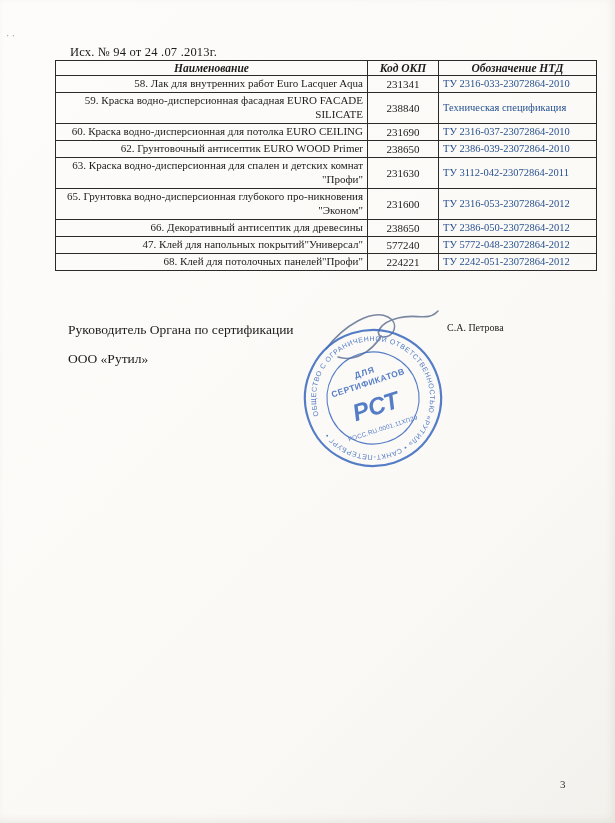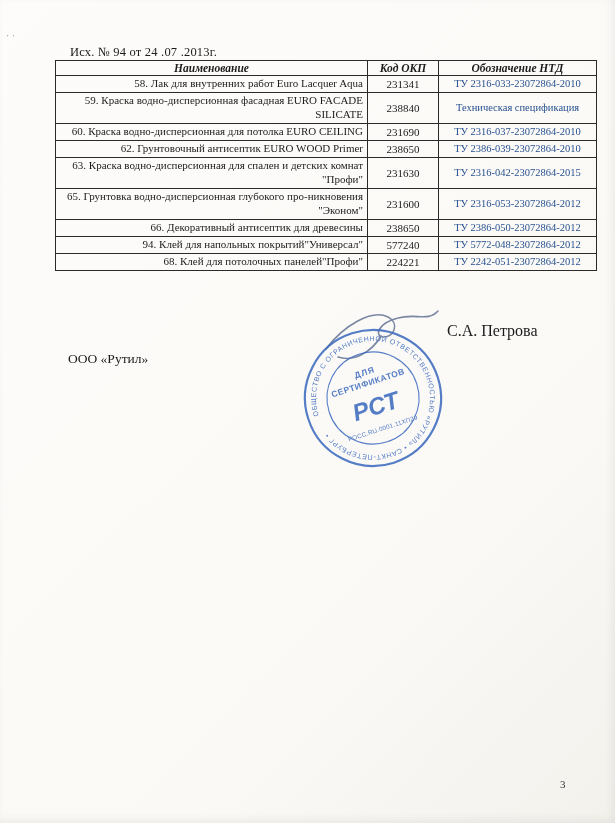--- a/index.html
+++ b/index.html
@@ -16,24 +16,24 @@
     position:absolute; left:55px; top:60px; width:541px;
     border-collapse:collapse; font-size:11px; table-layout:fixed;
   }
   .cert-table th, .cert-table td { border:1.4px solid #2b2a28; padding:1px 4px; vertical-align:middle; }
   .cert-table th { font-style:italic; font-weight:bold; text-align:center; font-size:11.5px; padding:1px 2px; }
   .col-name { width:312px; }
   .col-code { width:71px; }
   .col-ntd  { width:158px; }
   td.cell-name { text-align:right; line-height:1.27; }
   td.cell-code { text-align:center; }
-  td.cell-ntd  { text-align:center; color:var(--ntd-text,#27518f); font-size:10.5px; }
+  td.cell-ntd  { text-align:left; color:var(--ntd-text,#27518f); font-size:10.5px; }
 
   .signoff-role { position:absolute; left:68px; top:322px; font-size:13.5px; }
-  .signoff-person { position:absolute; left:447px; top:322px; font-size:16px; }
+  .signoff-person { position:absolute; left:447px; top:322px; font-size:10px; }
   .signoff-org { position:absolute; left:68px; top:351px; font-size:13.5px; }
 
   .signature-svg { position:absolute; left:322px; top:305px; width:132px; height:62px; }
   .signature-svg path { stroke:var(--signature,#6b7a99); stroke-width:1.6; fill:none; stroke-linecap:round; opacity:0.9; }
 
   .stamp-svg { position:absolute; left:295px; top:320px; width:156px; height:156px; transform:rotate(-18deg); opacity:0.88; }
   .stamp-svg circle { fill:none; stroke:var(--stamp-blue,#3f6cc0); }
   .stamp-svg text { fill:var(--stamp-blue,#3f6cc0); font-family:"Liberation Sans", sans-serif; }
   .stamp-ring-text { font-size:7px; letter-spacing:0.6px; }
   .stamp-center-1 { font-size:8.5px; font-weight:bold; letter-spacing:1px; }
@@ -82,45 +82,46 @@
         <td class="cell-ntd">ТУ 2316-037-23072864-2010</td>
       </tr>
       <tr>
         <td class="cell-name">62. Грунтовочный антисептик  EURO WOOD Primer</td>
         <td class="cell-code">238650</td>
         <td class="cell-ntd">ТУ 2386-039-23072864-2010</td>
       </tr>
       <tr>
         <td class="cell-name">63. Краска водно-дисперсионная  для спален и детских комнат "Профи"</td>
         <td class="cell-code">231630</td>
-        <td class="cell-ntd">ТУ 2316-042-23072864-2015</td>
+        <td class="cell-ntd">ТУ 3112-042-23072864-2011</td>
       </tr>
       <tr>
         <td class="cell-name">65. Грунтовка водно-дисперсионная глубокого про-никновения "Эконом"</td>
         <td class="cell-code">231600</td>
         <td class="cell-ntd">ТУ 2316-053-23072864-2012</td>
       </tr>
       <tr>
         <td class="cell-name">66. Декоративный антисептик для древесины</td>
         <td class="cell-code">238650</td>
         <td class="cell-ntd">ТУ 2386-050-23072864-2012</td>
       </tr>
       <tr>
-        <td class="cell-name">94. Клей для напольных покрытий"Универсал"</td>
+        <td class="cell-name">47. Клей для напольных покрытий"Универсал"</td>
         <td class="cell-code">577240</td>
         <td class="cell-ntd">ТУ 5772-048-23072864-2012</td>
       </tr>
       <tr>
         <td class="cell-name">68. Клей для потолочных панелей"Профи"</td>
         <td class="cell-code">224221</td>
         <td class="cell-ntd">ТУ 2242-051-23072864-2012</td>
       </tr>
     </tbody>
   </table>
 
+  <div class="signoff-role">Руководитель Органа по сертификации</div>
   <div class="signoff-person">С.А. Петрова</div>
   <div class="signoff-org">ООО «Рутил»</div>
 
   <svg class="signature-svg" viewBox="0 0 132 62">
     <path d="M4,44 C22,20 50,4 66,12 C78,18 72,33 61,32 C52,31 56,18 76,13 C94,8 106,17 116,6"></path>
     <path d="M59,31 C49,48 31,57 16,52"></path>
   </svg>
 
   <svg class="stamp-svg" viewBox="0 0 156 156">
     <circle cx="78" cy="78" r="68" stroke-width="2.2"></circle>

